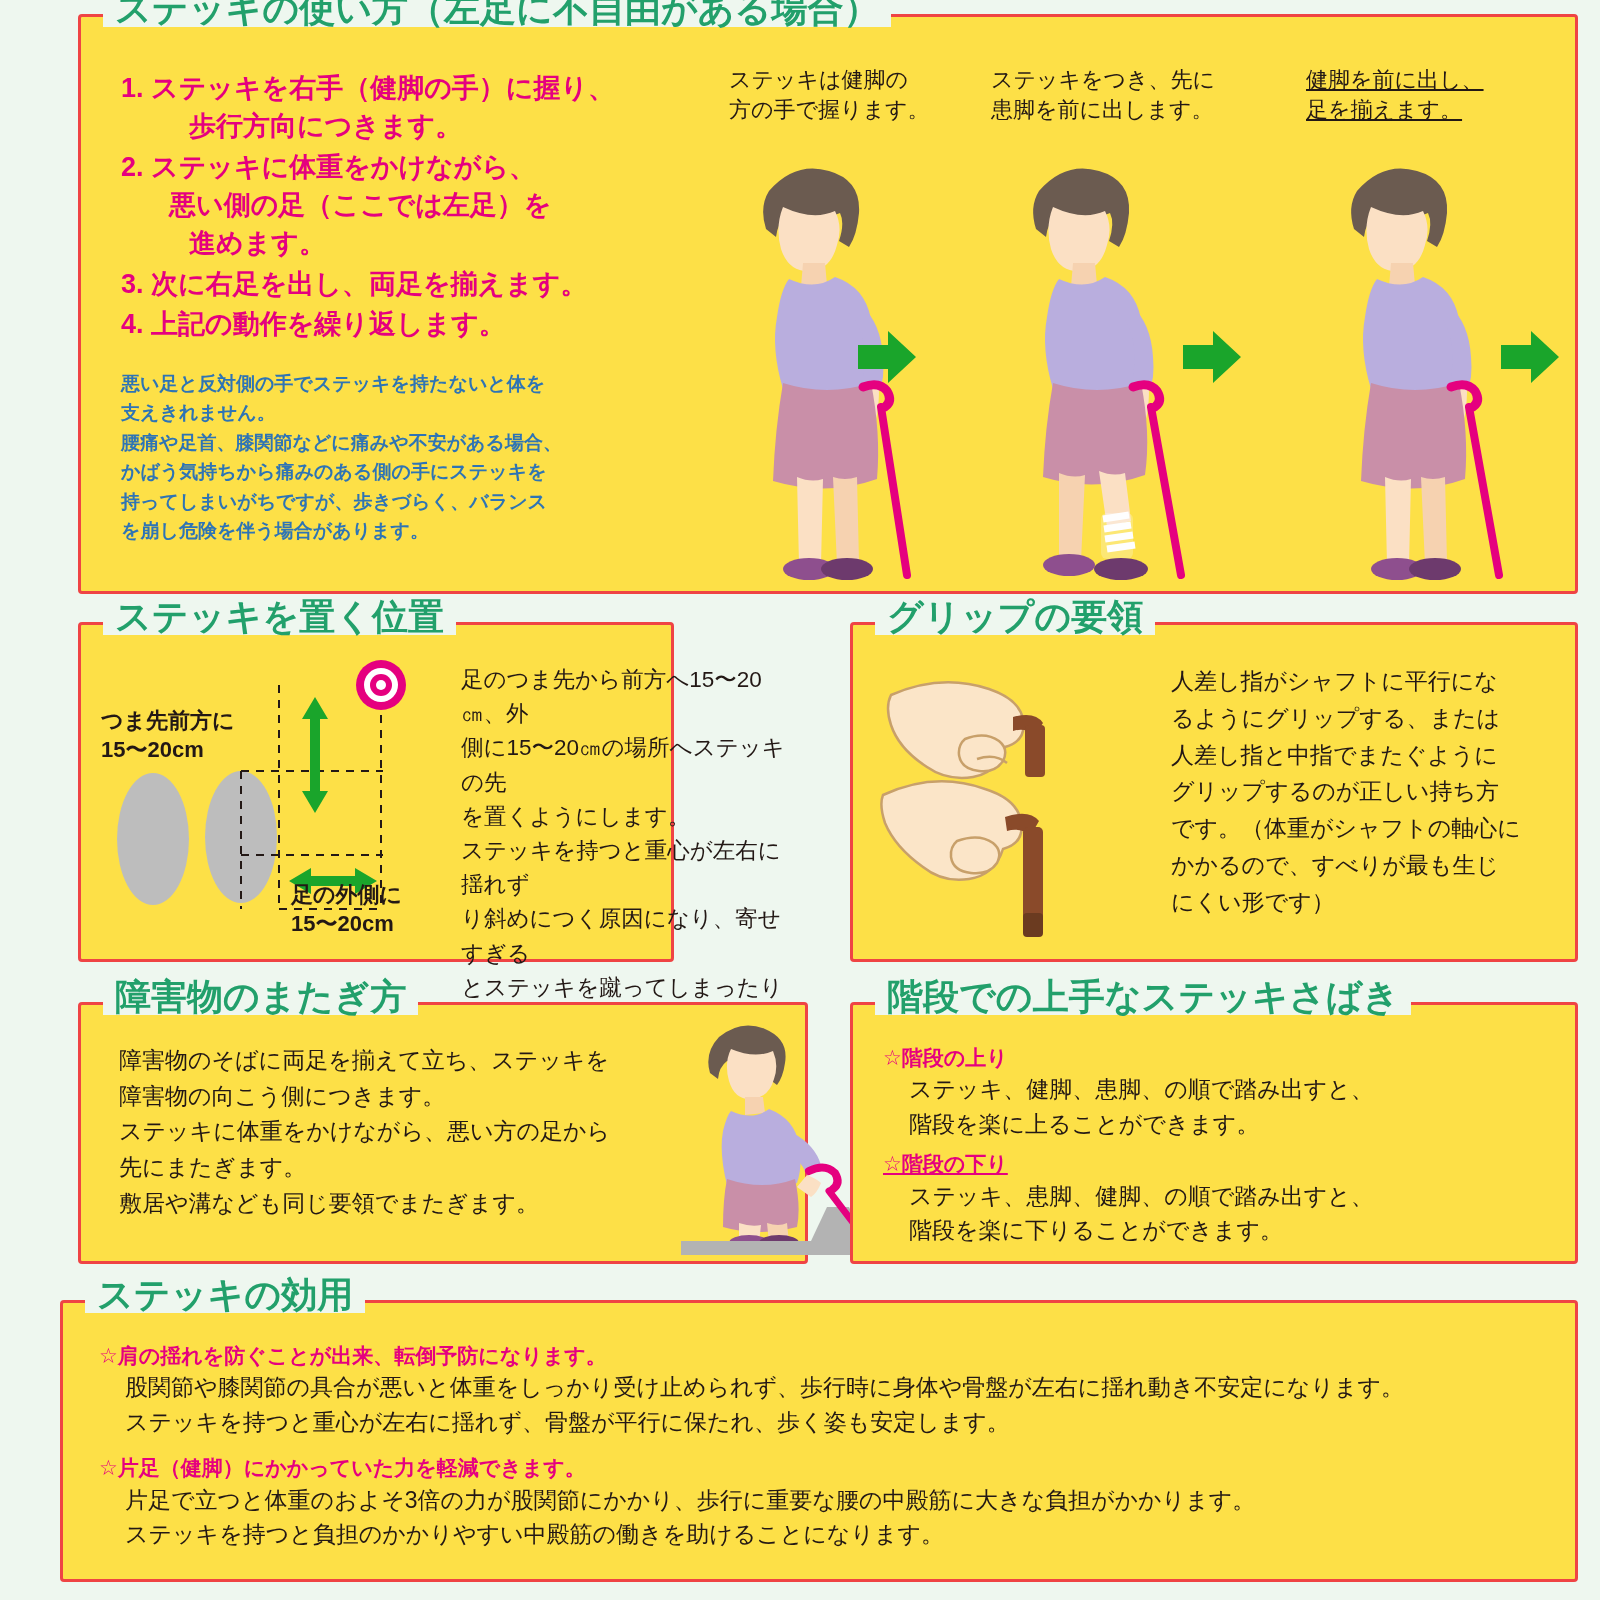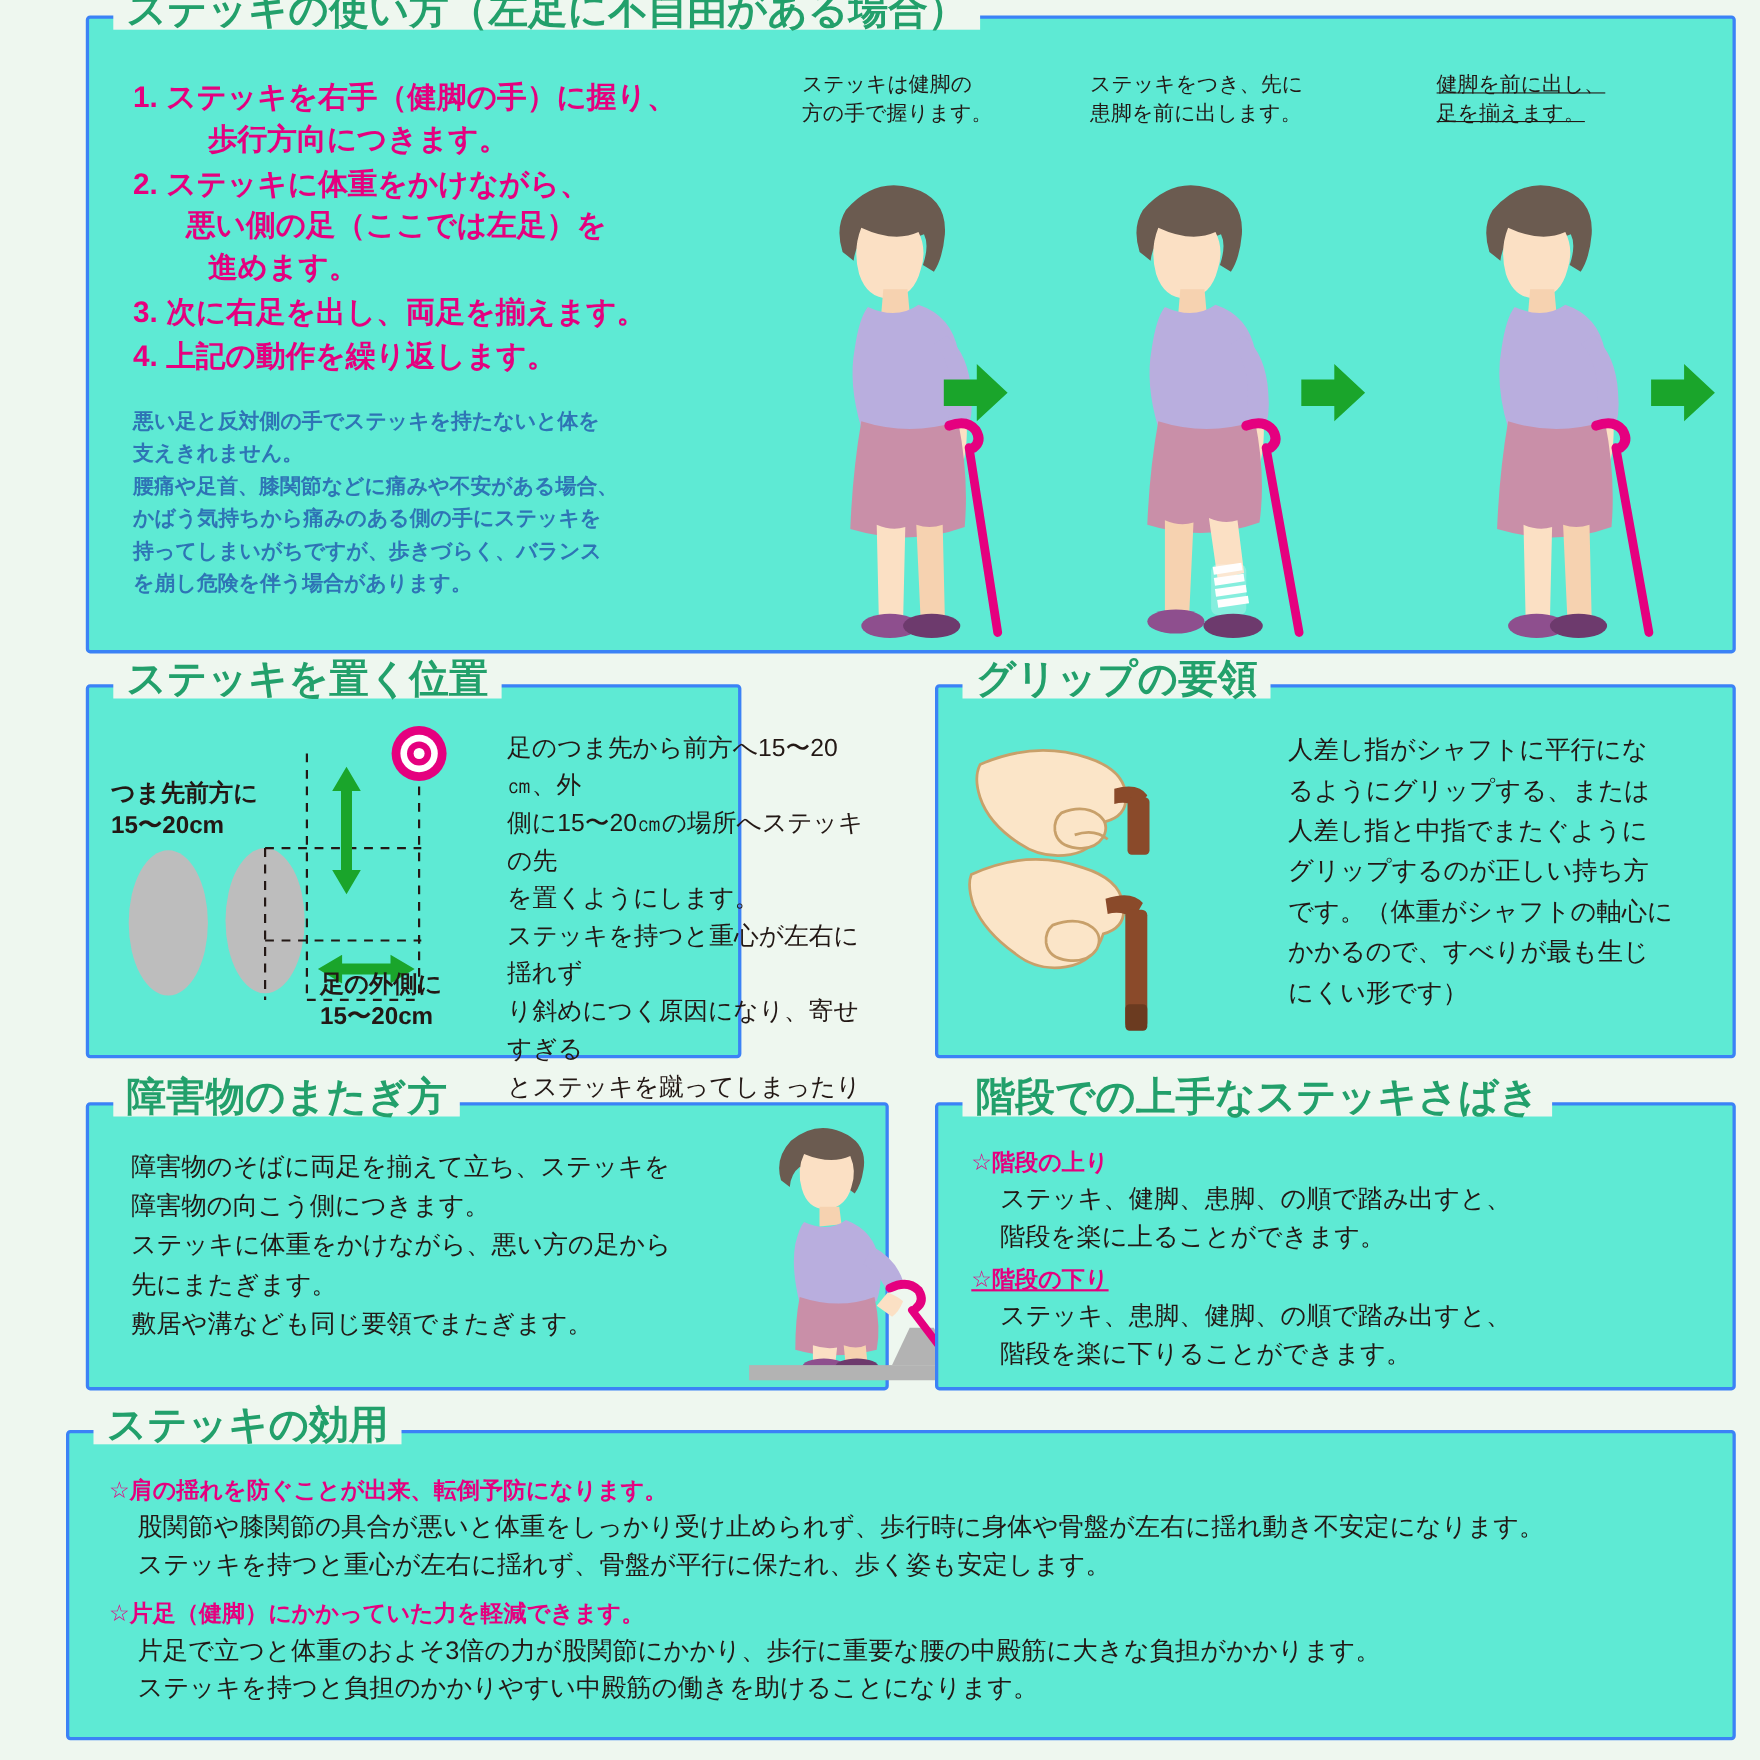--- a/index.html
+++ b/index.html
@@ -10,23 +10,23 @@
     font-family: "Liberation Sans", "DejaVu Sans", sans-serif;
     color: #231815;
     position: relative;
     overflow: hidden;
   }
   .page { position: relative; width: 1600px; height: 1600px; }
 
   
   .box {
     position: absolute;
-    border: 3px solid #3b82f6;
+    border: 3px solid #ef4444;
     border-radius: 4px;
-    background: #5eead4;
+    background: #fde047;
   }
   .box > .legend {
     position: absolute;
     top: -26px;
     left: 22px;
     background: #eef7ef;
     padding: 0 12px;
     font-size: 36px;
     font-weight: bold;
     color: #22a06b;
@@ -47,21 +47,21 @@
     text-indent: -34px;
     padding-left: 34px;
   }
   .note {
     font-size: 19px;
     color: #2e74b5;
     line-height: 1.55;
     font-weight: bold;
   }
   .cap {
-    font-size: 19px;
+    font-size: 22px;
     line-height: 1.35;
     color: #231815;
   }
   .body-t {
     font-size: 22.5px;
     line-height: 1.52;
     color: #231815;
   }
   .body-t2 {
     font-size: 23px;

